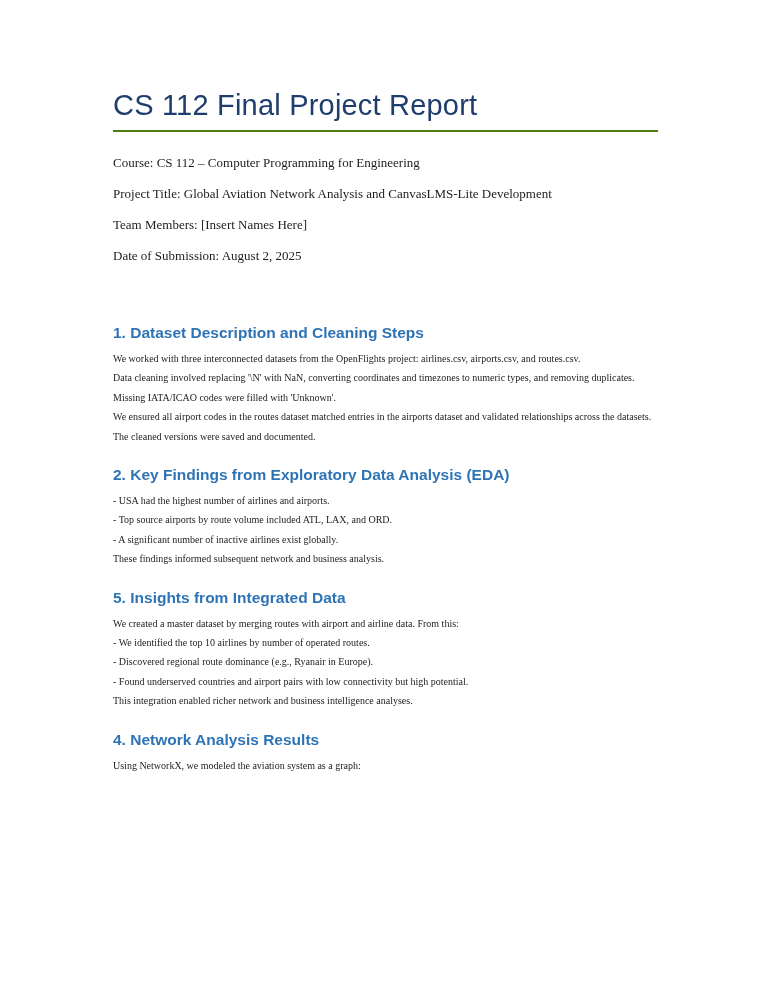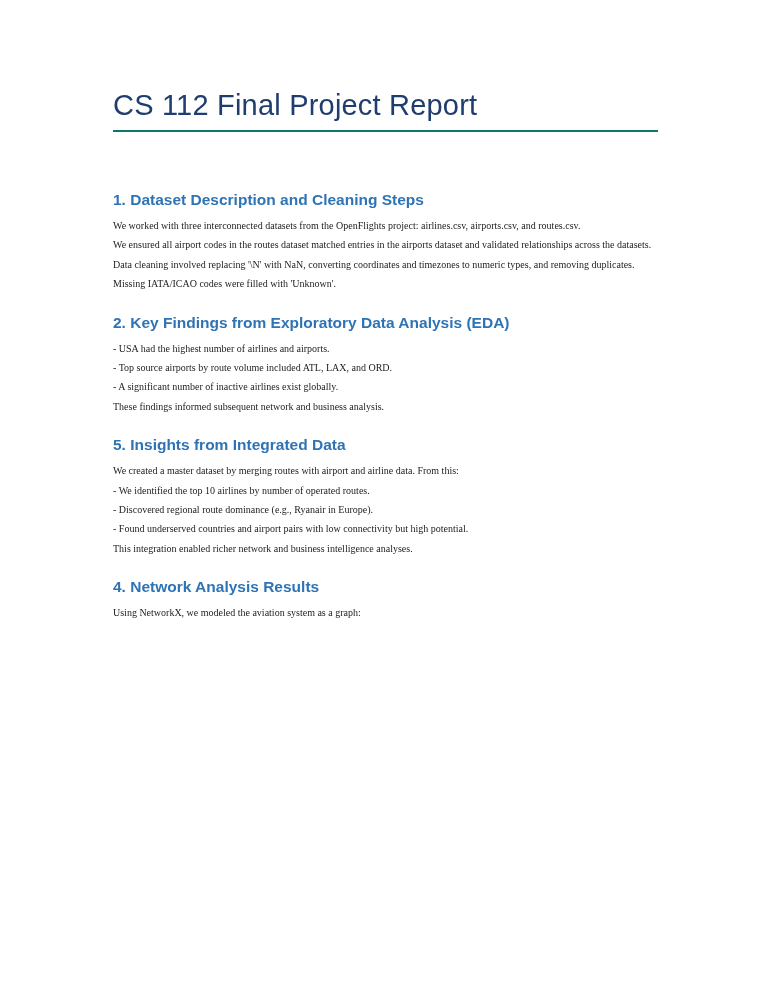--- a/index.html
+++ b/index.html
@@ -22,21 +22,21 @@
     background: #ffffff;
   }
   .doc-title {
     font-family: "Liberation Sans", sans-serif;
     font-weight: 400;
     font-size: 29px;
     line-height: 35px;
     color: #1F3D6D;
     margin: 0;
     padding-bottom: 7px;
-    border-bottom: 2px solid #0f766e;
+    border-bottom: 2px solid #4d7c0f;
     letter-spacing: 0.2px;
   }
   .meta-block {
     margin-top: 21px;
     margin-bottom: 0;
   }
   .meta-line {
     font-size: 13px;
     line-height: 19px;
     margin: 0 0 12px 0;
@@ -58,26 +58,33 @@
     margin: 0;
   }
 </style>
 </head>
 <body>
 
 <div class="page">
 
   <h1 class="doc-title">CS 112 Final Project Report</h1>
 
+  <div class="meta-block">
+    <p class="meta-line">Course: CS 112 – Computer Programming for Engineering</p>
+    <p class="meta-line">Project Title: Global Aviation Network Analysis and CanvasLMS-Lite Development</p>
+    <p class="meta-line">Team Members: [Insert Names Here]</p>
+    <p class="meta-line">Date of Submission: August 2, 2025</p>
+  </div>
 
   <div>
     <h2 class="section-heading first">1. Dataset Description and Cleaning Steps</h2>
     <p class="body-par">We worked with three interconnected datasets from the OpenFlights project: airlines.csv, airports.csv, and routes.csv.</p>
+    <p class="body-par">Data cleaning involved replacing '\N' with NaN, converting coordinates and timezones to numeric types, and removing duplicates. Missing IATA/ICAO codes were filled with 'Unknown'.</p>
     <p class="body-par">We ensured all airport codes in the routes dataset matched entries in the airports dataset and validated relationships across the datasets.</p>
-    <p class="body-par">Data cleaning involved replacing '\N' with NaN, converting coordinates and timezones to numeric types, and removing duplicates. Missing IATA/ICAO codes were filled with 'Unknown'.</p>
+    <p class="body-par">The cleaned versions were saved and documented.</p>
   </div>
 
   <div>
     <h2 class="section-heading">2. Key Findings from Exploratory Data Analysis (EDA)</h2>
     <p class="body-par">- USA had the highest number of airlines and airports.</p>
     <p class="body-par">- Top source airports by route volume included ATL, LAX, and ORD.</p>
     <p class="body-par">- A significant number of inactive airlines exist globally.</p>
     <p class="body-par">These findings informed subsequent network and business analysis.</p>
   </div>
 

